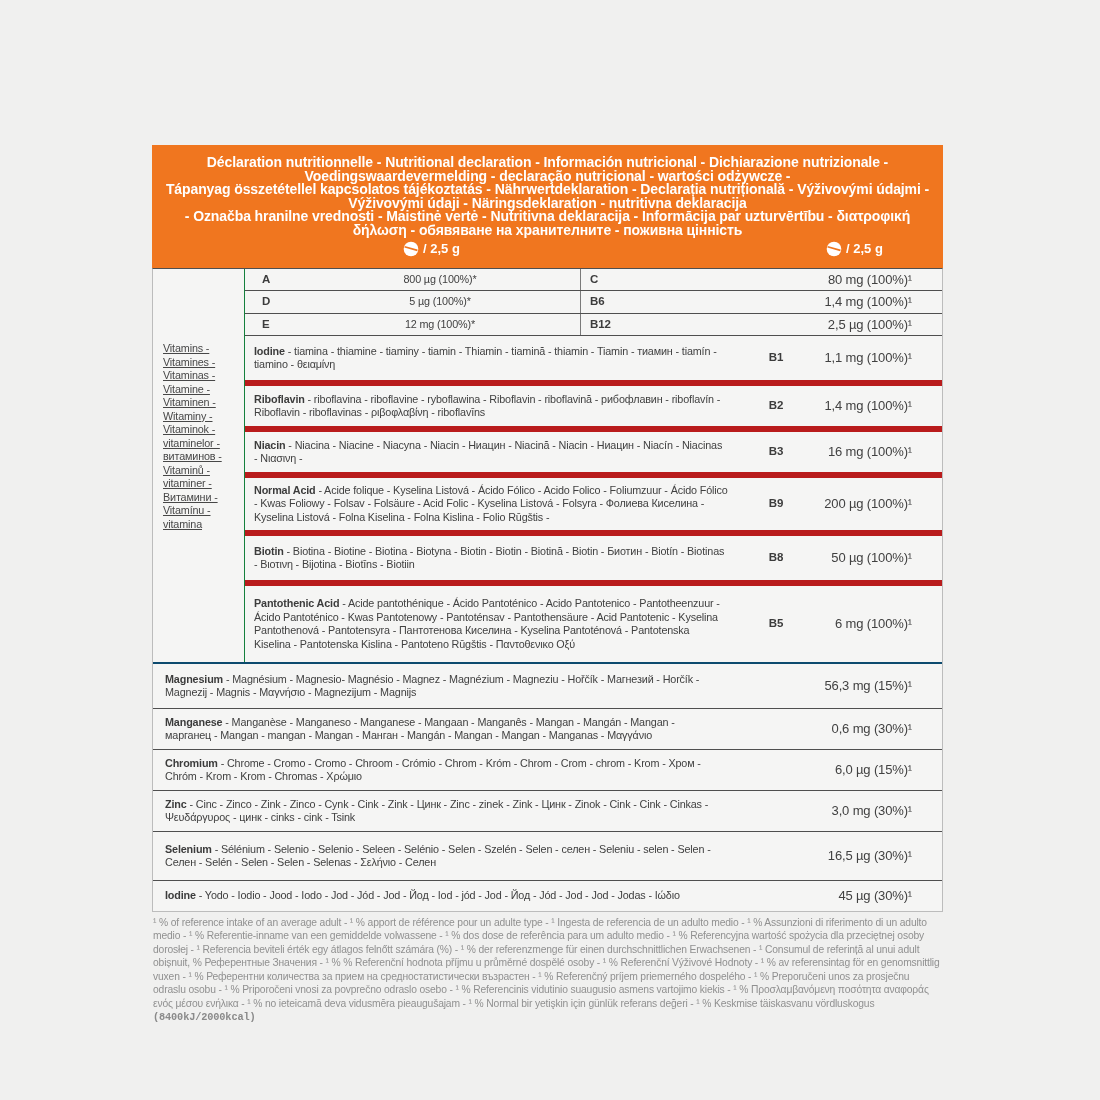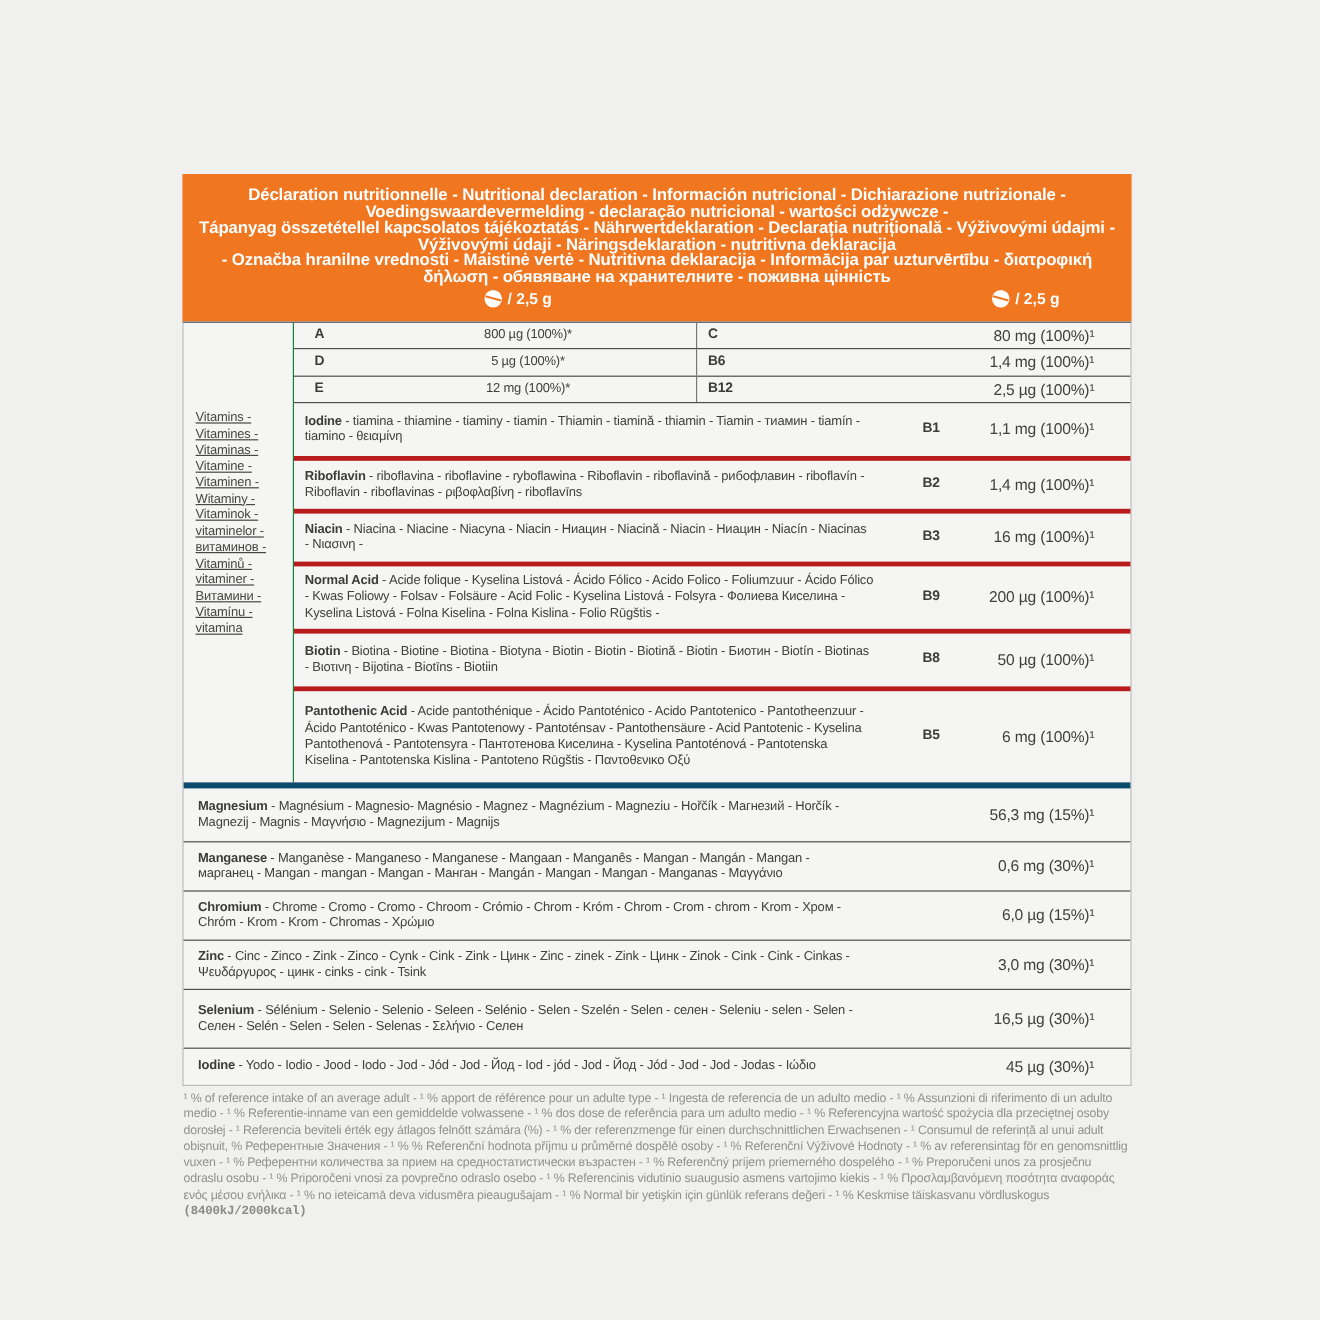--- a/index.html
+++ b/index.html
@@ -40,32 +40,32 @@
   .srow + .srow{border-top:1px solid #4f4f4f;}
   .srow:last-child{border-bottom:1px solid #4f4f4f;}
   .cell{display:flex;align-items:center;}
   .code{font-weight:bold;font-size:11.5px;color:#3c3c3c;}
   .c1{padding-left:17px;}
   .c2{border-left:1px solid #7a7a7a;padding-left:9px;}
   .vcenter{justify-content:center;text-align:center;}
   .vright{justify-content:flex-end;padding-right:30px;white-space:nowrap;font-size:13px;}
 
   .vrow{display:grid;grid-template-columns:1fr 68px 132px;}
-  .vrow + .vrow{border-top:4px solid #b91c1c;}
+  .vrow + .vrow{border-top:6px solid #b91c1c;}
   .vrows .vrow:nth-child(1){min-height:44px;}
   .vrows .vrow:nth-child(2){min-height:40px;}
   .vrows .vrow:nth-child(3){min-height:40px;}
   .vrows .vrow:nth-child(4){min-height:52px;}
   .vrows .vrow:nth-child(5){min-height:44px;}
   .vrows .vrow:nth-child(6){min-height:76px;}
   .desc{align-self:center;padding:5px 14px 5px 9px;}
   .desc b{color:#3c3c3c;}
   .ccell{display:flex;align-items:center;justify-content:center;}
 
-  .sec-minerals{border-top:5px solid #0c4a6e;}
+  .sec-minerals{border-top:2px solid #0c4a6e;}
   .mrow{display:grid;grid-template-columns:1fr 195px;}
   .mrow + .mrow{border-top:1px solid #4f4f4f;}
   .sec-minerals .mrow:nth-child(1){min-height:44px;}
   .sec-minerals .mrow:nth-child(2){min-height:40px;gap:29px;}
   .sec-minerals .mrow:nth-child(3){min-height:40px;}
   .sec-minerals .mrow:nth-child(4){min-height:40px;}
   .sec-minerals .mrow:nth-child(5){min-height:48px;}
   .sec-minerals .mrow:nth-child(6){min-height:30px;}
   .mdesc{align-self:center;padding:5px 20px 5px 12px;}
 

